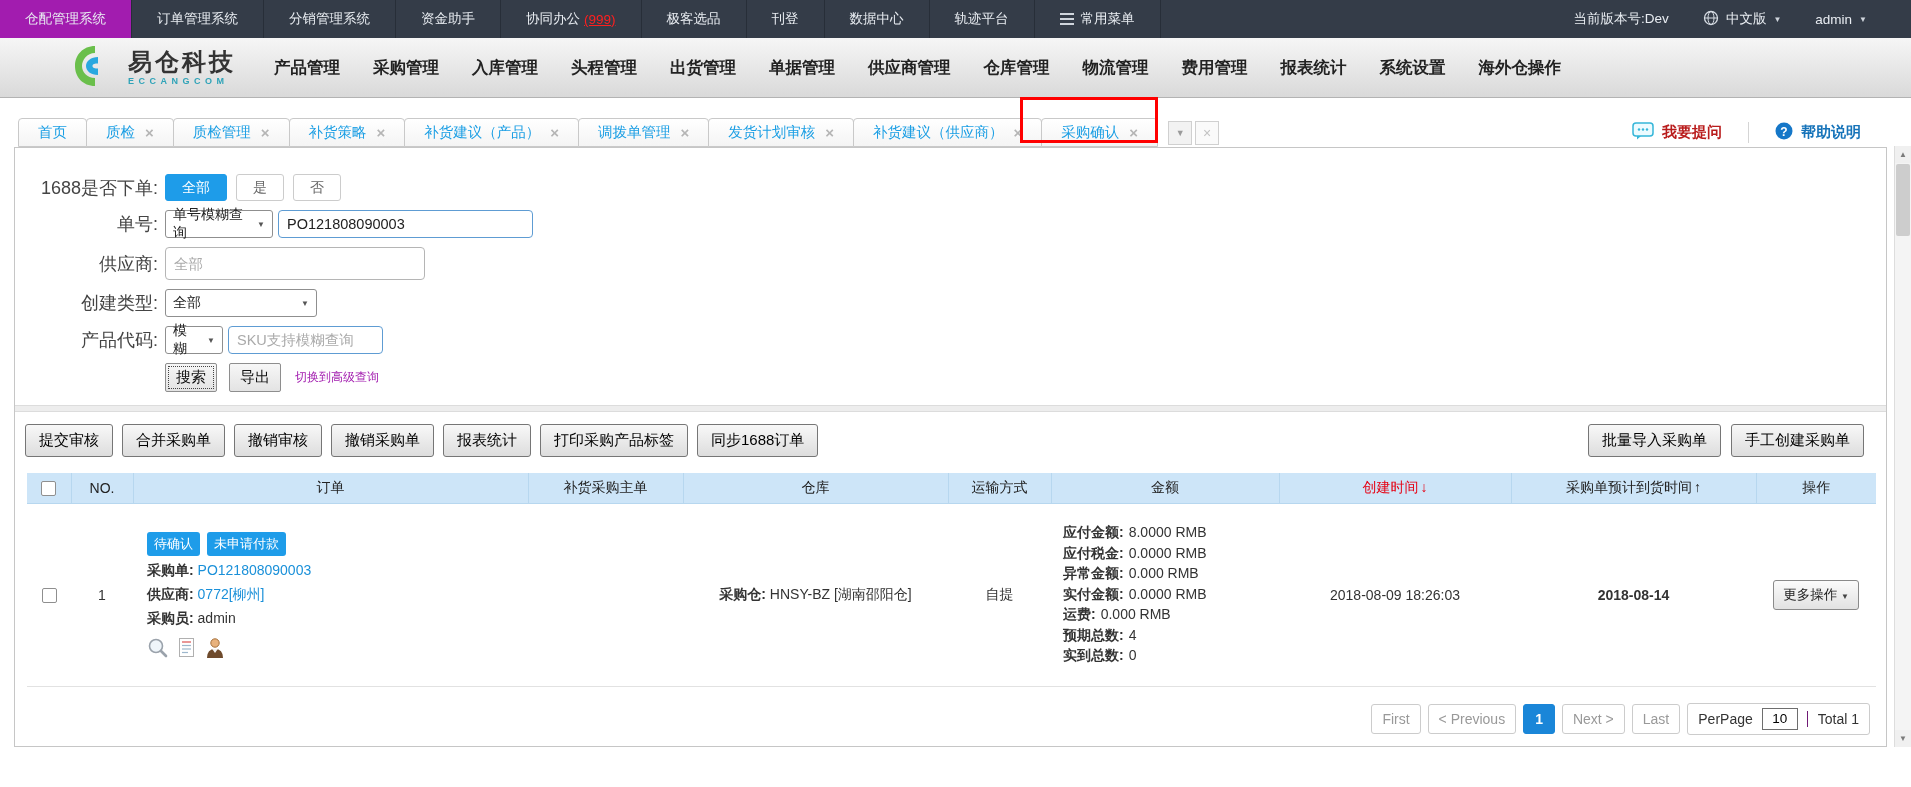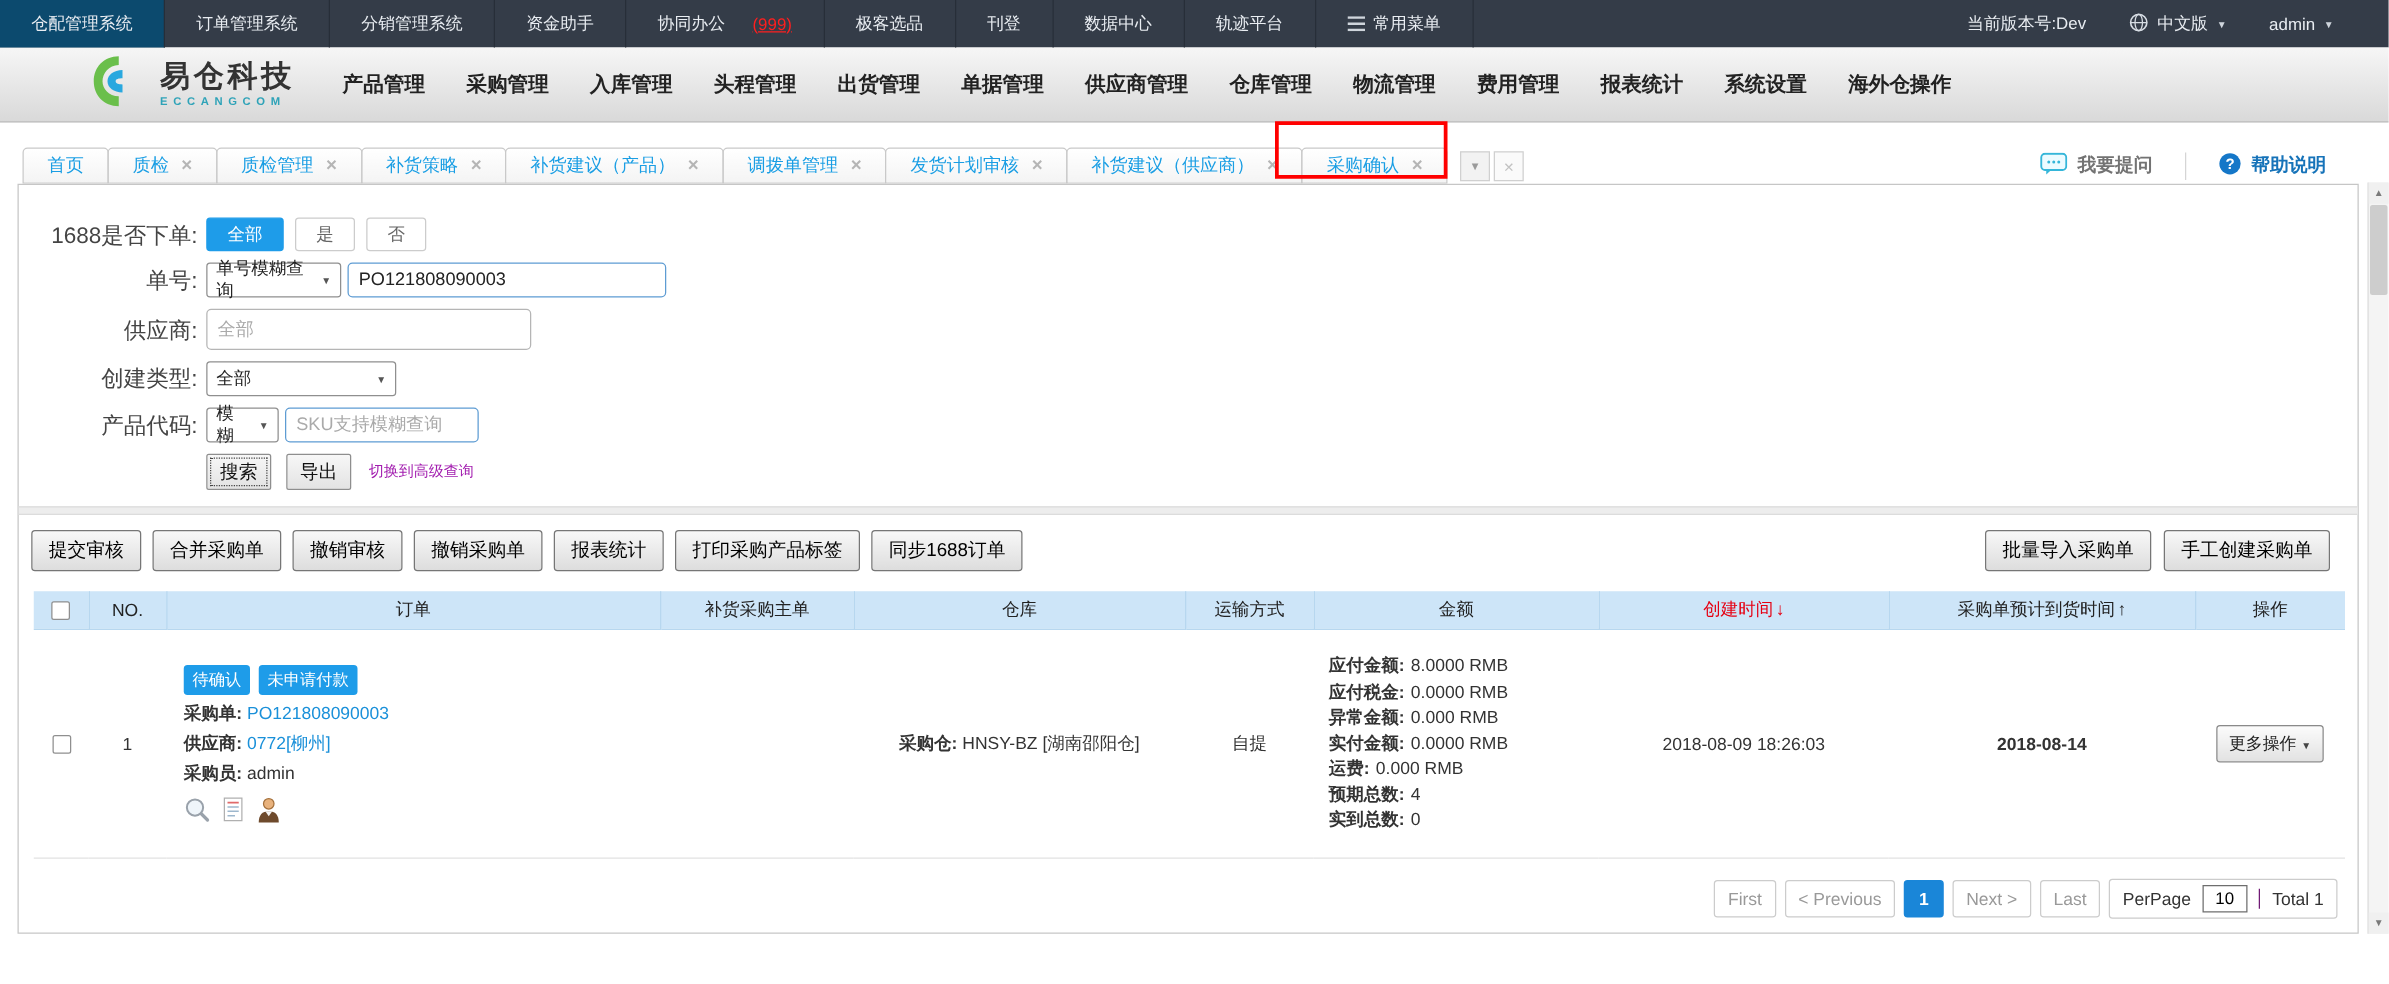--- a/index.html
+++ b/index.html
@@ -3,22 +3,22 @@
 <meta charset="utf-8">
 <style>
   * { box-sizing: border-box; margin:0; padding:0; }
   html,body { width:1911px; height:787px; background:#fff; overflow:hidden;
     font-family:"Liberation Sans","DejaVu Sans",sans-serif; }
   .page { position:relative; width:1911px; height:787px; }
 
   
   .topbar { height:38px; background:#343c48; display:flex; align-items:stretch; color:#e9edf2; font-size:13.5px; }
   .sys-item { display:flex; align-items:center; padding:0 25px; border-right:1px solid #272e38; cursor:pointer; white-space:nowrap; }
-  .sys-item.active { background:#0c4a6e; }
-  .sys-item .red { color:#ff1f1f; margin-left:22px;text-decoration:underline; }
+  .sys-item.active { background:#a21caf; }
+  .sys-item .red { color:#ff1f1f; margin-left:4px;text-decoration:underline; }
   .sys-item .mico { margin-right:7px; display:flex; align-items:center; }
   .top-spacer { flex:1; }
   .top-right { display:flex; align-items:center; gap:34px; padding-right:44px; }
   .top-right .tr-item { display:flex; align-items:center; gap:7px; white-space:nowrap; cursor:pointer; }
   .caret { font-size:8px; color:#cfd5dc; }
 
   
   .logobar { height:60px; background:linear-gradient(#f6f6f6,#d9d9d9); border-bottom:1px solid #b3b3b3;
     display:flex; align-items:center; padding-left:72px; }
   .logo { display:flex; align-items:center; gap:10px; margin-right:38px; }
@@ -33,21 +33,21 @@
   .tab { height:29px; display:flex; align-items:center; gap:10px; padding:0 19px; border:1px solid #c9c9c9;
     border-radius:4px 4px 0 0; background:linear-gradient(#ffffff,#f4f4f4); color:#1a9ee4; font-size:14.5px;
     cursor:pointer; white-space:nowrap; }
   .tab + .tab { margin-left:-1px; }
   .tab .tab-x { color:#b5b5b5; font-weight:bold; font-size:15px; }
   .tab-dd, .tab-cl { width:24px; height:24px; margin-left:10px; border:1px solid #d0d0d0; background:#f2f2f2;
     display:flex; align-items:center; justify-content:center; color:#9a9a9a; font-size:9px; cursor:pointer; }
   .tab-cl { font-size:14px; color:#c2c2c2; margin-left:3px; background:#fafafa; }
   .tabs-right { margin-left:auto; display:flex; align-items:center; height:29px; }
   .ask, .help { display:flex; align-items:center; gap:8px; padding:0 26px; font-size:15px; font-weight:600; cursor:pointer; }
-  .ask { color:#737373; }
+  .ask { color:#b91c1c; }
   .help { color:#1673b9; border-left:1px solid #d5d5d5; }
 
   
   .red-box { position:absolute; border:3px solid #ff0000; z-index:40; pointer-events:none; }
 
   
   .panel { margin:0 24px 0 14px; height:600px; border:1px solid #c6c6c6; background:#fff; position:relative; }
 
   .filter-area { padding-top:26px; }
   .frow { display:flex; align-items:center; margin-bottom:9px; }

